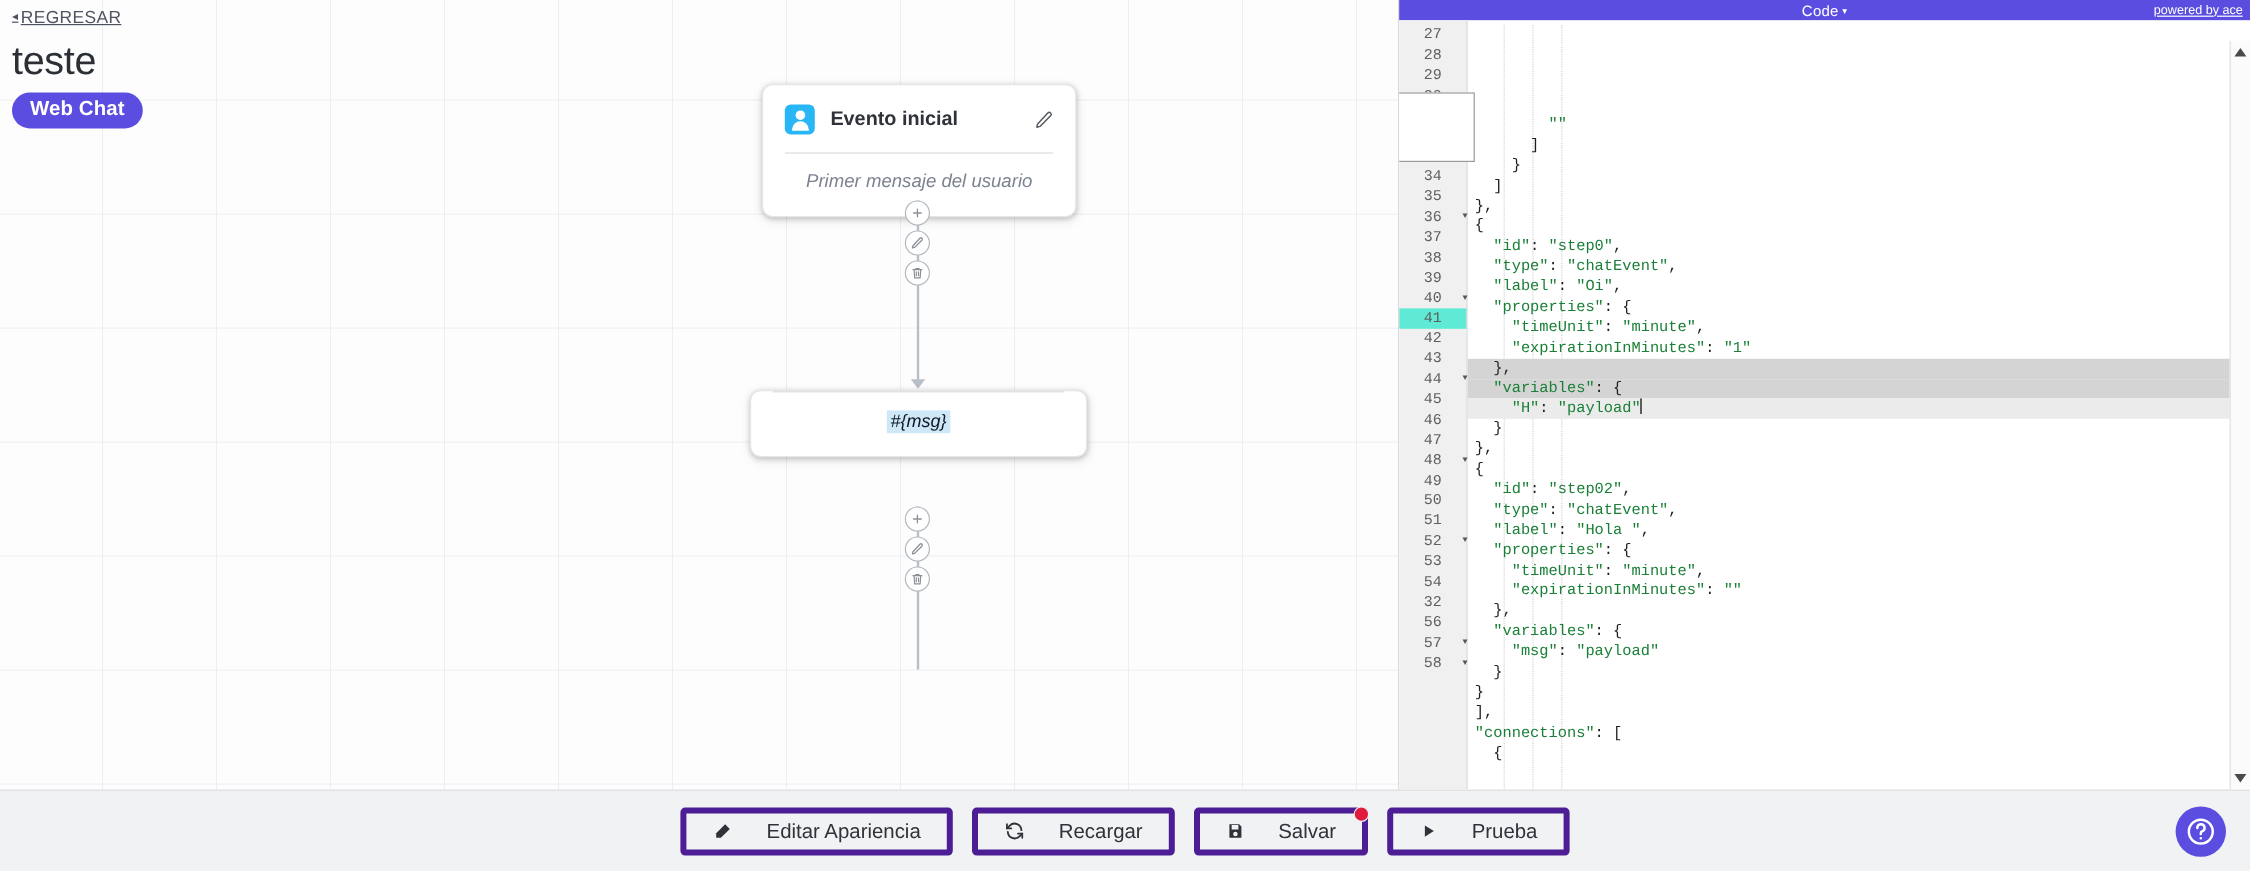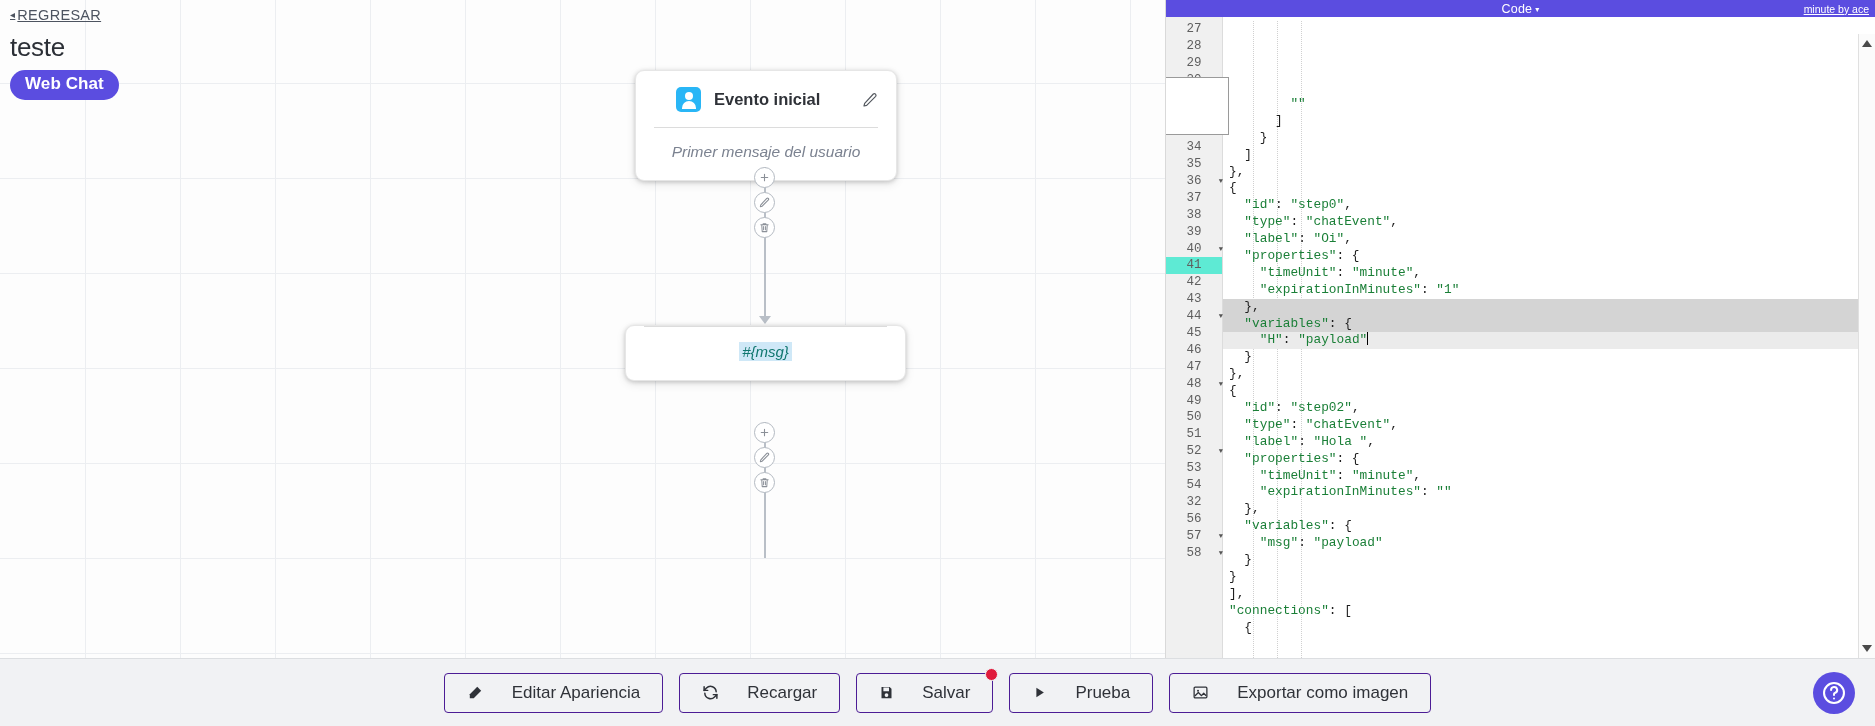--- a/index.html
+++ b/index.html
@@ -25,21 +25,21 @@
 
   
   #flow-header { position: absolute; left: 10px; top: 4px; }
   #back-link {
     font-size: 14.5px; color: #4d5460; text-decoration: underline;
     letter-spacing: .3px; display: inline-flex; align-items: center; gap: 2px;
     cursor: pointer;
   }
   #back-link .chev { font-size: 10px; line-height: 1; }
   #flow-title {
-    margin-top: 9px; font-size: 26px; font-weight: 400; color: #2b2f36;
+    margin-top: 9px; font-size: 33px; font-weight: 400; color: #2b2f36;
     letter-spacing: -0.3px;
   }
   #channel-badge {
     display: inline-block; margin-top: 7px;
     background: #5b4de0; color: #fff;
     font-size: 17px; font-weight: 700;
     padding: 4px 15px 6px; border-radius: 16px;
     letter-spacing: .1px;
   }
 
@@ -47,21 +47,20 @@
   .node {
     position: absolute;
     background: #fff;
     border-radius: 9px;
     box-shadow: 0 1px 4px rgba(0,0,0,.18), 0 3px 10px rgba(0,0,0,.10);
     border: 1px solid #e6e6e6;
   }
   .node-head {
     display: flex; align-items: center;
     padding: 16px 18px 15px 18px;
-    margin-left: 22px;
   }
   .avatar-icon {
     width: 25px; height: 25px; border-radius: 5px;
     background: #29b6f6; position: relative; flex: 0 0 auto;
   }
   .avatar-icon::before {
     content: ""; position: absolute; left: 50%; top: 5px;
     transform: translateX(-50%);
     width: 8px; height: 8px; border-radius: 50%; background: #fff;
   }
@@ -77,21 +76,21 @@
   }
   .node-actions { display: flex; align-items: center; gap: 14px; }
   .icon-btn { cursor: pointer; display: block; line-height: 0; }
   .node-divider { height: 1px; background: #dcdcdc; margin: 0 18px; }
   .node-body {
     padding: 15px 18px 19px; text-align: center;
     font-size: 15.5px; font-style: italic; color: #6b7280;
   }
   .node-body.placeholder { color: #7b8290; }
   .var-chip {
-    display: inline-block; background: #cfe8f7; color: #0f766e;
+    display: inline-block; background: #cfe8f7; color: #0f172a;
     font-style: italic; font-size: 15px; padding: 1px 3px;
   }
 
   
   .conn-line { position: absolute; width: 2px; background: #b9bfc7; }
   .conn-arrow {
     position: absolute; width: 0; height: 0;
     border-left: 6px solid transparent; border-right: 6px solid transparent;
     border-top: 8px solid #b9bfc7;
   }
@@ -182,21 +181,21 @@
 
   
   #toolbar {
     position: absolute; left: 0; bottom: 0;
     width: 1875px; height: 68px;
     background: #f1f2f4; border-top: 1px solid #dcdee1;
     display: flex; align-items: center; justify-content: center; gap: 16px;
   }
   .tb-btn {
     height: 40px; min-width: 120px; padding: 0 22px;
-    background: #f1f2f4; border: 1px solid #4c1d95; border-radius: 4px;
+    background: #f1f2f4; border: 5px solid #4c1d95; border-radius: 4px;
     display: inline-flex; align-items: center; justify-content: center; gap: 28px;
     font-size: 17px; color: #2f3238; cursor: pointer; position: relative;
     white-space: nowrap;
   }
   .tb-btn.primary {
     background: #5b4de0; border-color: #5b4de0; color: #fff;
   }
   .tb-btn .badge {
     position: absolute; top: -6px; right: -6px;
     width: 13px; height: 13px; border-radius: 50%;
@@ -283,21 +282,21 @@
       <svg width="11" height="11" viewBox="0 0 24 24" fill="none" stroke="#8b9098" stroke-width="2.2" stroke-linecap="round" stroke-linejoin="round">
         <path d="M4 6h16M9 6V4h6v2M6 6l1 15h10l1-15M10 10v7M14 10v7"></path>
         </svg>
     </span>
   </div>
 </div>
 
 <div id="code-panel">
   <div id="code-titlebar">
     <span id="code-title"><span>Code</span><span class="caret">▾</span></span>
-    <span id="code-powered">minute by ace</span>
+    <span id="code-powered">powered by ace</span>
   </div>
 
   <div id="code-area">
     <div class="gutter" id="gutter">
         <div class="ln">27</div>
         <div class="ln">28</div>
         <div class="ln">29</div>
         <div class="ln">30</div>
         <div class="ln">31</div>
         <div class="ln">32<span class="fold">▼</span></div>
@@ -374,30 +373,20 @@
       <span class="badge"></span>
     </div>
     <div class="tb-btn">
       <span style="line-height: 0; display: inline-flex;">
         <svg width="15" height="15" viewBox="0 0 24 24" fill="currentColor">
           <path d="M7 4.5 19 12 7 19.5Z"></path>
         </svg>
       </span>
       <span>Prueba</span>
     </div>
-    <div class="tb-btn">
-      <span style="line-height: 0; display: inline-flex;">
-        <svg width="17" height="17" viewBox="0 0 24 24" fill="none" stroke="currentColor" stroke-width="1.8" stroke-linejoin="round">
-          <rect x="3" y="4.5" width="18" height="15" rx="1.5"></rect>
-          <circle cx="8.5" cy="9.5" r="1.4" fill="currentColor" stroke="none"></circle>
-          <path d="m4 17 5-5 4.5 4.5L16.5 13 20 16.5"></path>
-        </svg>
-      </span>
-      <span>Exportar como imagen</span>
-    </div>
     <div id="help-fab">
     <svg width="26" height="26" viewBox="0 0 24 24" fill="none" stroke="#fff" stroke-width="1.9" stroke-linecap="round" stroke-linejoin="round">
       <circle cx="12" cy="12" r="9.2"></circle>
       <path d="M9.3 9.2a2.8 2.8 0 1 1 3.5 2.7c-.6.2-.8.7-.8 1.3v.6"></path>
       <circle cx="12" cy="17.1" r="0.9" fill="#fff" stroke="none"></circle>
     </svg>
   </div>
 </div>
 
 </body></html>

